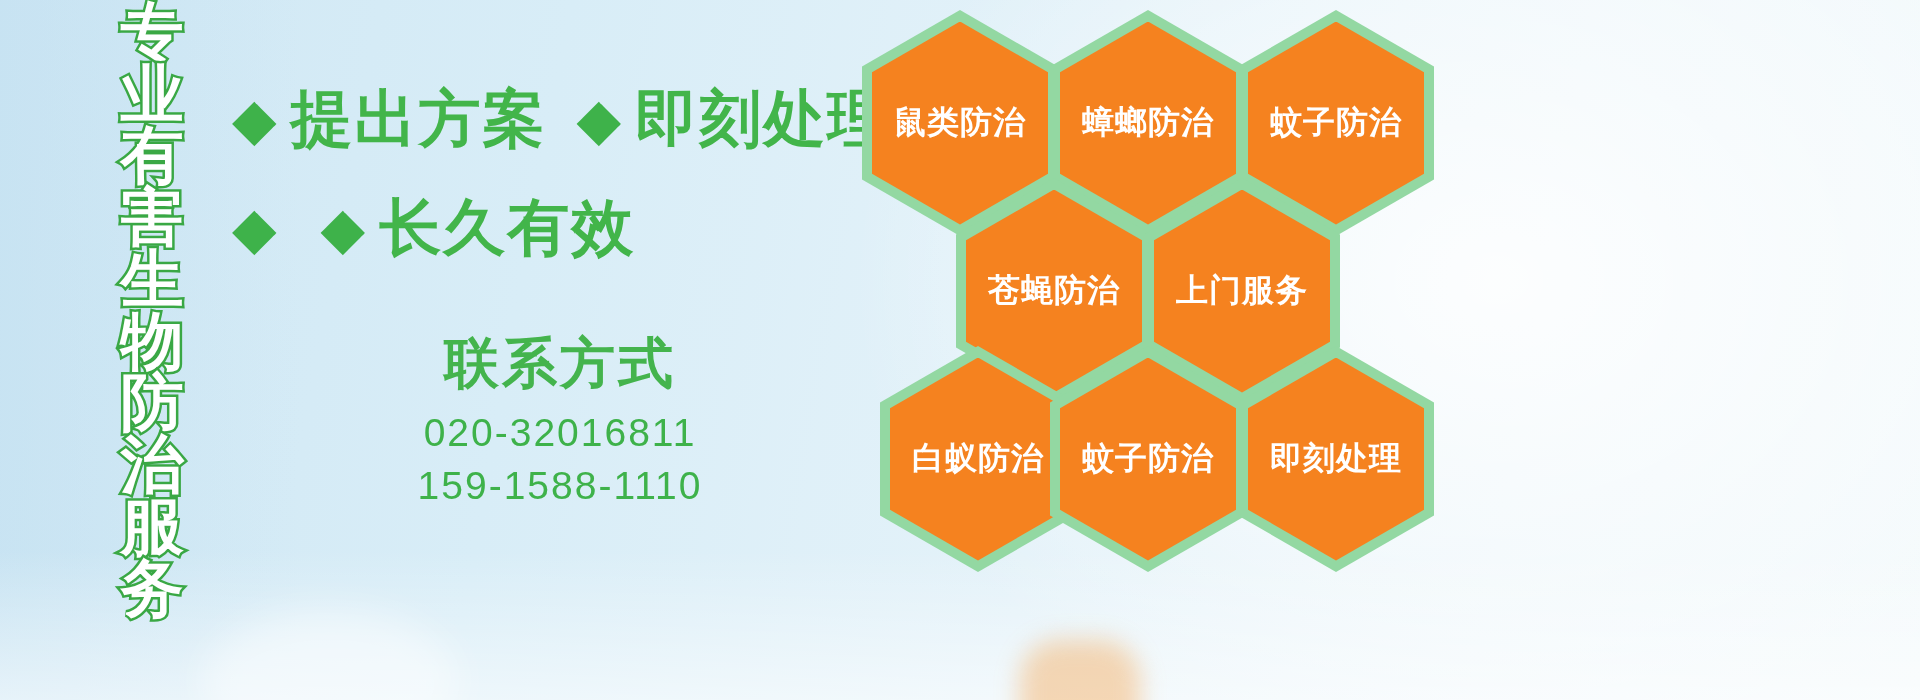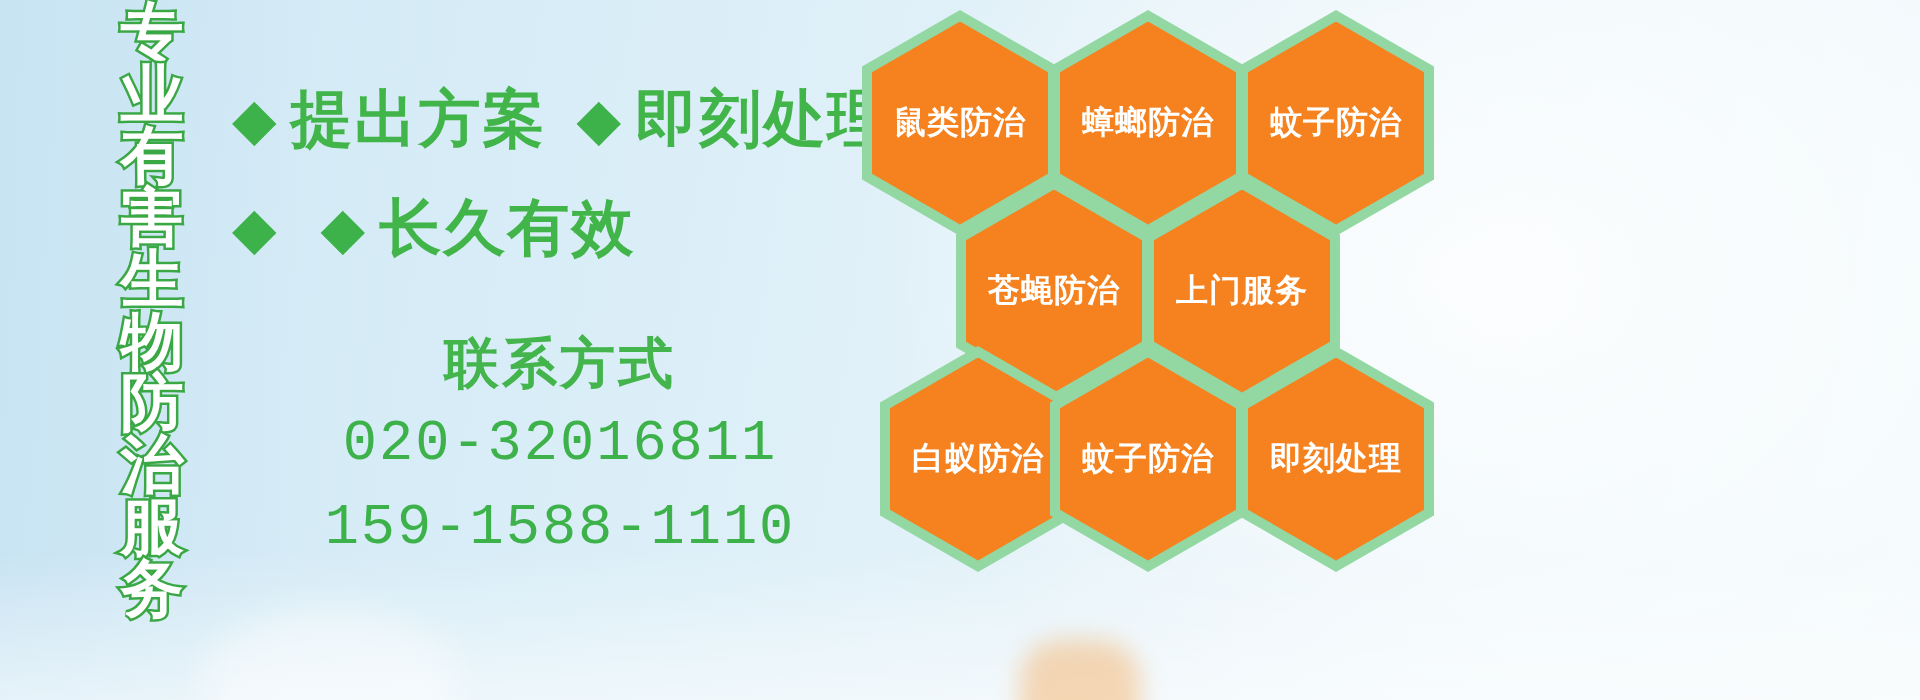--- a/index.html
+++ b/index.html
@@ -67,23 +67,22 @@
   #contact-block{
     position:absolute;left:300px;top:318px;width:520px;text-align:center;
     color:#3fb24a;
   }
   #contact-heading{
     font-size:55px;font-weight:700;line-height:1.2;letter-spacing:3px;color:#44b44d;
     margin-bottom:10px;
     margin-top:12px;
   }
   .phone{
-    font-size:57px;font-weight:400;line-height:1.36;letter-spacing:2px;color:#3eb24a;
-    font-family:Liberation Mono, monospace;
-    margin-top:6px;
+    font-size:39px;font-weight:400;line-height:1.36;letter-spacing:2px;color:#3eb24a;
+    font-family:Liberation Sans, sans-serif;
   }
 
   
   #honeycomb{position:absolute;left:856px;top:0;width:620px;height:580px;}
   .hex{
     position:absolute;width:196px;height:226px;
     display:flex;align-items:center;justify-content:center;
     -webkit-clip-path:polygon(50% 0%,100% 25%,100% 75%,50% 100%,0% 75%,0% 25%);
     clip-path:polygon(50% 0%,100% 25%,100% 75%,50% 100%,0% 75%,0% 25%);
     background:#93d8a2;

